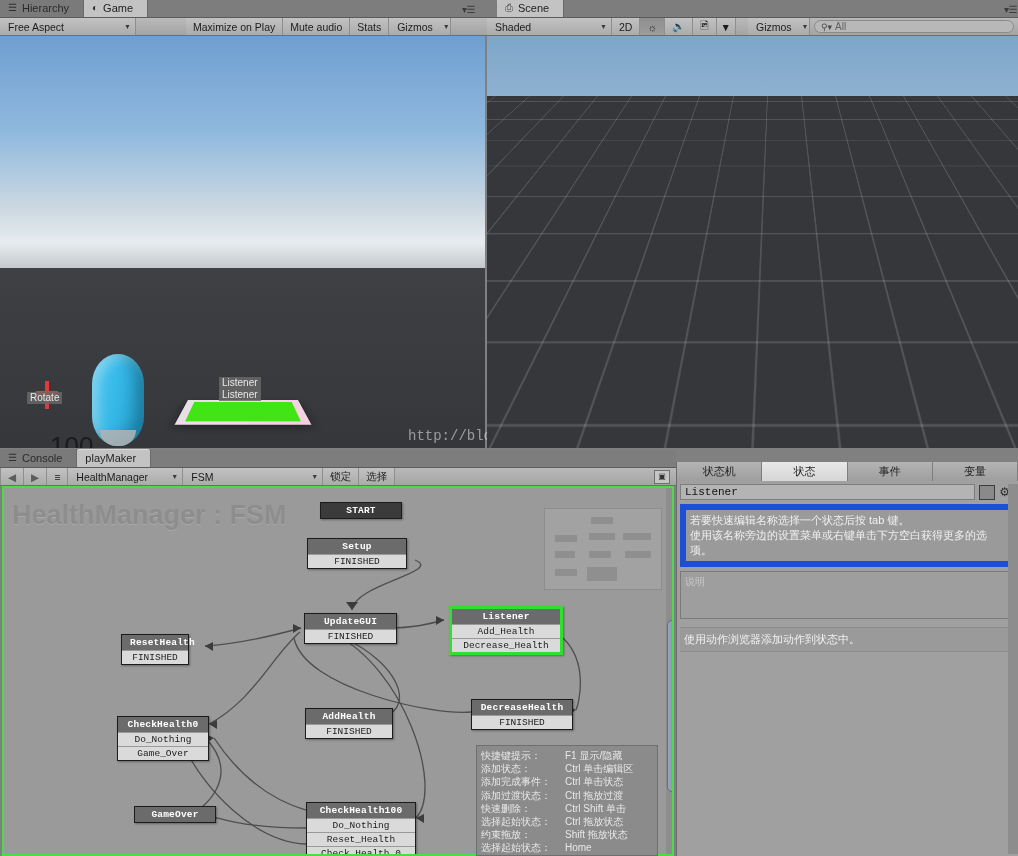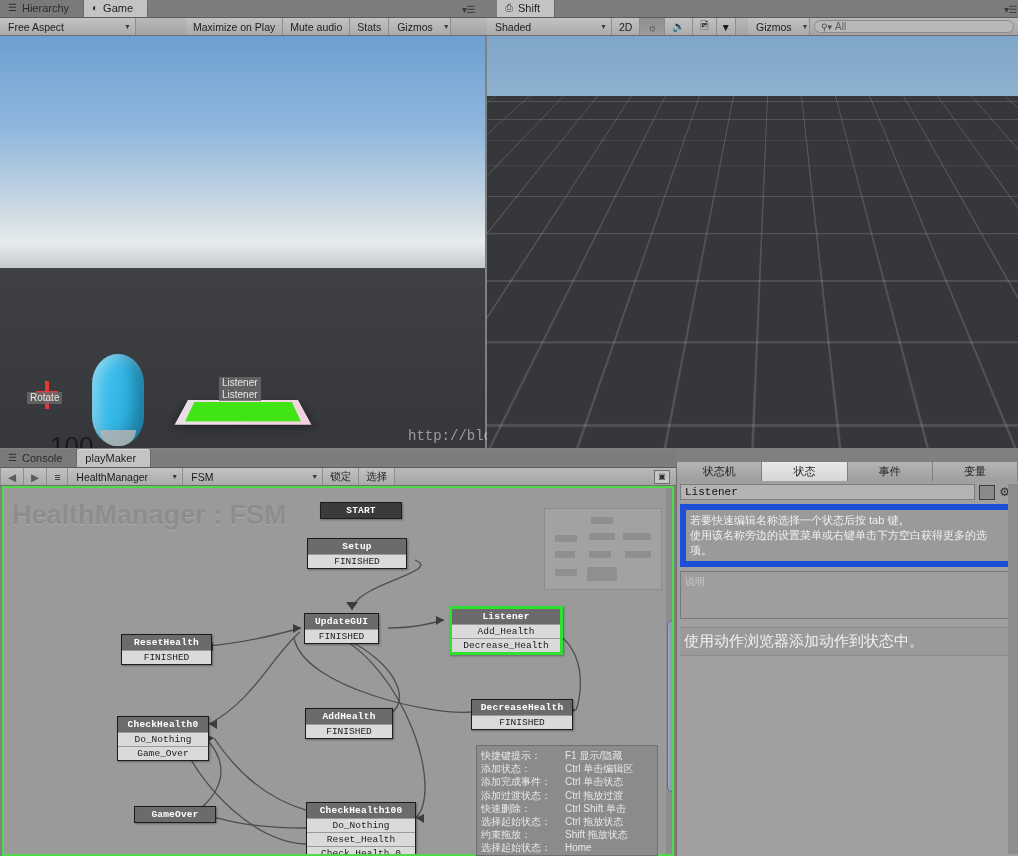--- a/index.html
+++ b/index.html
@@ -235,21 +235,21 @@
     font-size: 11px; color: #f0f0f0; line-height: 15px;
   }
   #desc-box {
     margin-top: 4px; height: 48px; background: #9e9e9e;
     border: 1px solid #7a7a7a; padding: 3px 4px;
     font-size: 10px; color: #c9c9c9;
   }
   #action-hint {
     margin-top: 8px; background: #9a9a9a;
     border-top: 1px solid #8c8c8c; border-bottom: 1px solid #8c8c8c;
-    padding: 4px; font-size: 15px; color: #f0f0f0;
+    padding: 4px; font-size: 11px; color: #f0f0f0;
   }
   #insp-scrollbar {
     position: absolute; right: 0; top: 22px; width: 10px; bottom: 2px;
     background: #8d8d8d;
   }
   .mini-icon-btn {
     width: 16px; height: 14px; border: 1px solid #6f6f6f;
     background: #c6c6c6; display: flex; align-items: center; justify-content: center;
     font-size: 8px; color: #333;
   }
@@ -308,21 +308,21 @@
     </div>
     <div class="g-label" style="left:219px;top:341px">Listener</div>
     <div class="g-label" style="left:219px;top:353px">Listener</div>
   </div>
   <div id="watermark">http://blog.csdn.net/</div>
 
   <div class="tabstrip" style="left:487px;width:531px">
     <div style="width:10px"></div>
     <div class="tab active">
       <span class="ticon">⎙</span>
-      <span>Shift</span>
+      <span>Scene</span>
     </div>
   </div>
   <div class="panel-menu" style="left:1004px;top:4px">▾☰</div>
 
   <div class="toolbar" style="left:487px;top:18px;width:531px">
     <div class="tb-drop" style="width:125px">
       <span>Shaded</span>
       <span class="caret">▼</span>
     </div>
     <div class="tb-btn">
@@ -443,30 +443,30 @@
     </div>
 
     <div id="fsm-nodes">
         <div class="node start" style="left: 316px; top: 14px; width: 82px;">
           <div class="n-title">START</div>
         </div>
         <div class="node" style="left: 303px; top: 50px; width: 100px;">
           <div class="n-title">Setup</div>
           <div class="n-ev">FINISHED</div>
         </div>
-        <div class="node" style="left: 300px; top: 125px; width: 75px;">
+        <div class="node" style="left: 300px; top: 125px; width: 93px;">
           <div class="n-title">UpdateGUI</div>
           <div class="n-ev">FINISHED</div>
         </div>
         <div class="node selected" style="left: 445px; top: 118px; width: 114px;">
           <div class="n-title">Listener</div>
           <div class="n-ev">Add_Health</div>
           <div class="n-ev">Decrease_Health</div>
         </div>
-        <div class="node" style="left: 117px; top: 146px; width: 91px;">
+        <div class="node" style="left: 117px; top: 146px; width: 68px;">
           <div class="n-title">ResetHealth</div>
           <div class="n-ev">FINISHED</div>
         </div>
         <div class="node" style="left: 301px; top: 220px; width: 88px;">
           <div class="n-title">AddHealth</div>
           <div class="n-ev">FINISHED</div>
         </div>
         <div class="node" style="left: 467px; top: 211px; width: 102px;">
           <div class="n-title">DecreaseHealth</div>
           <div class="n-ev">FINISHED</div>

